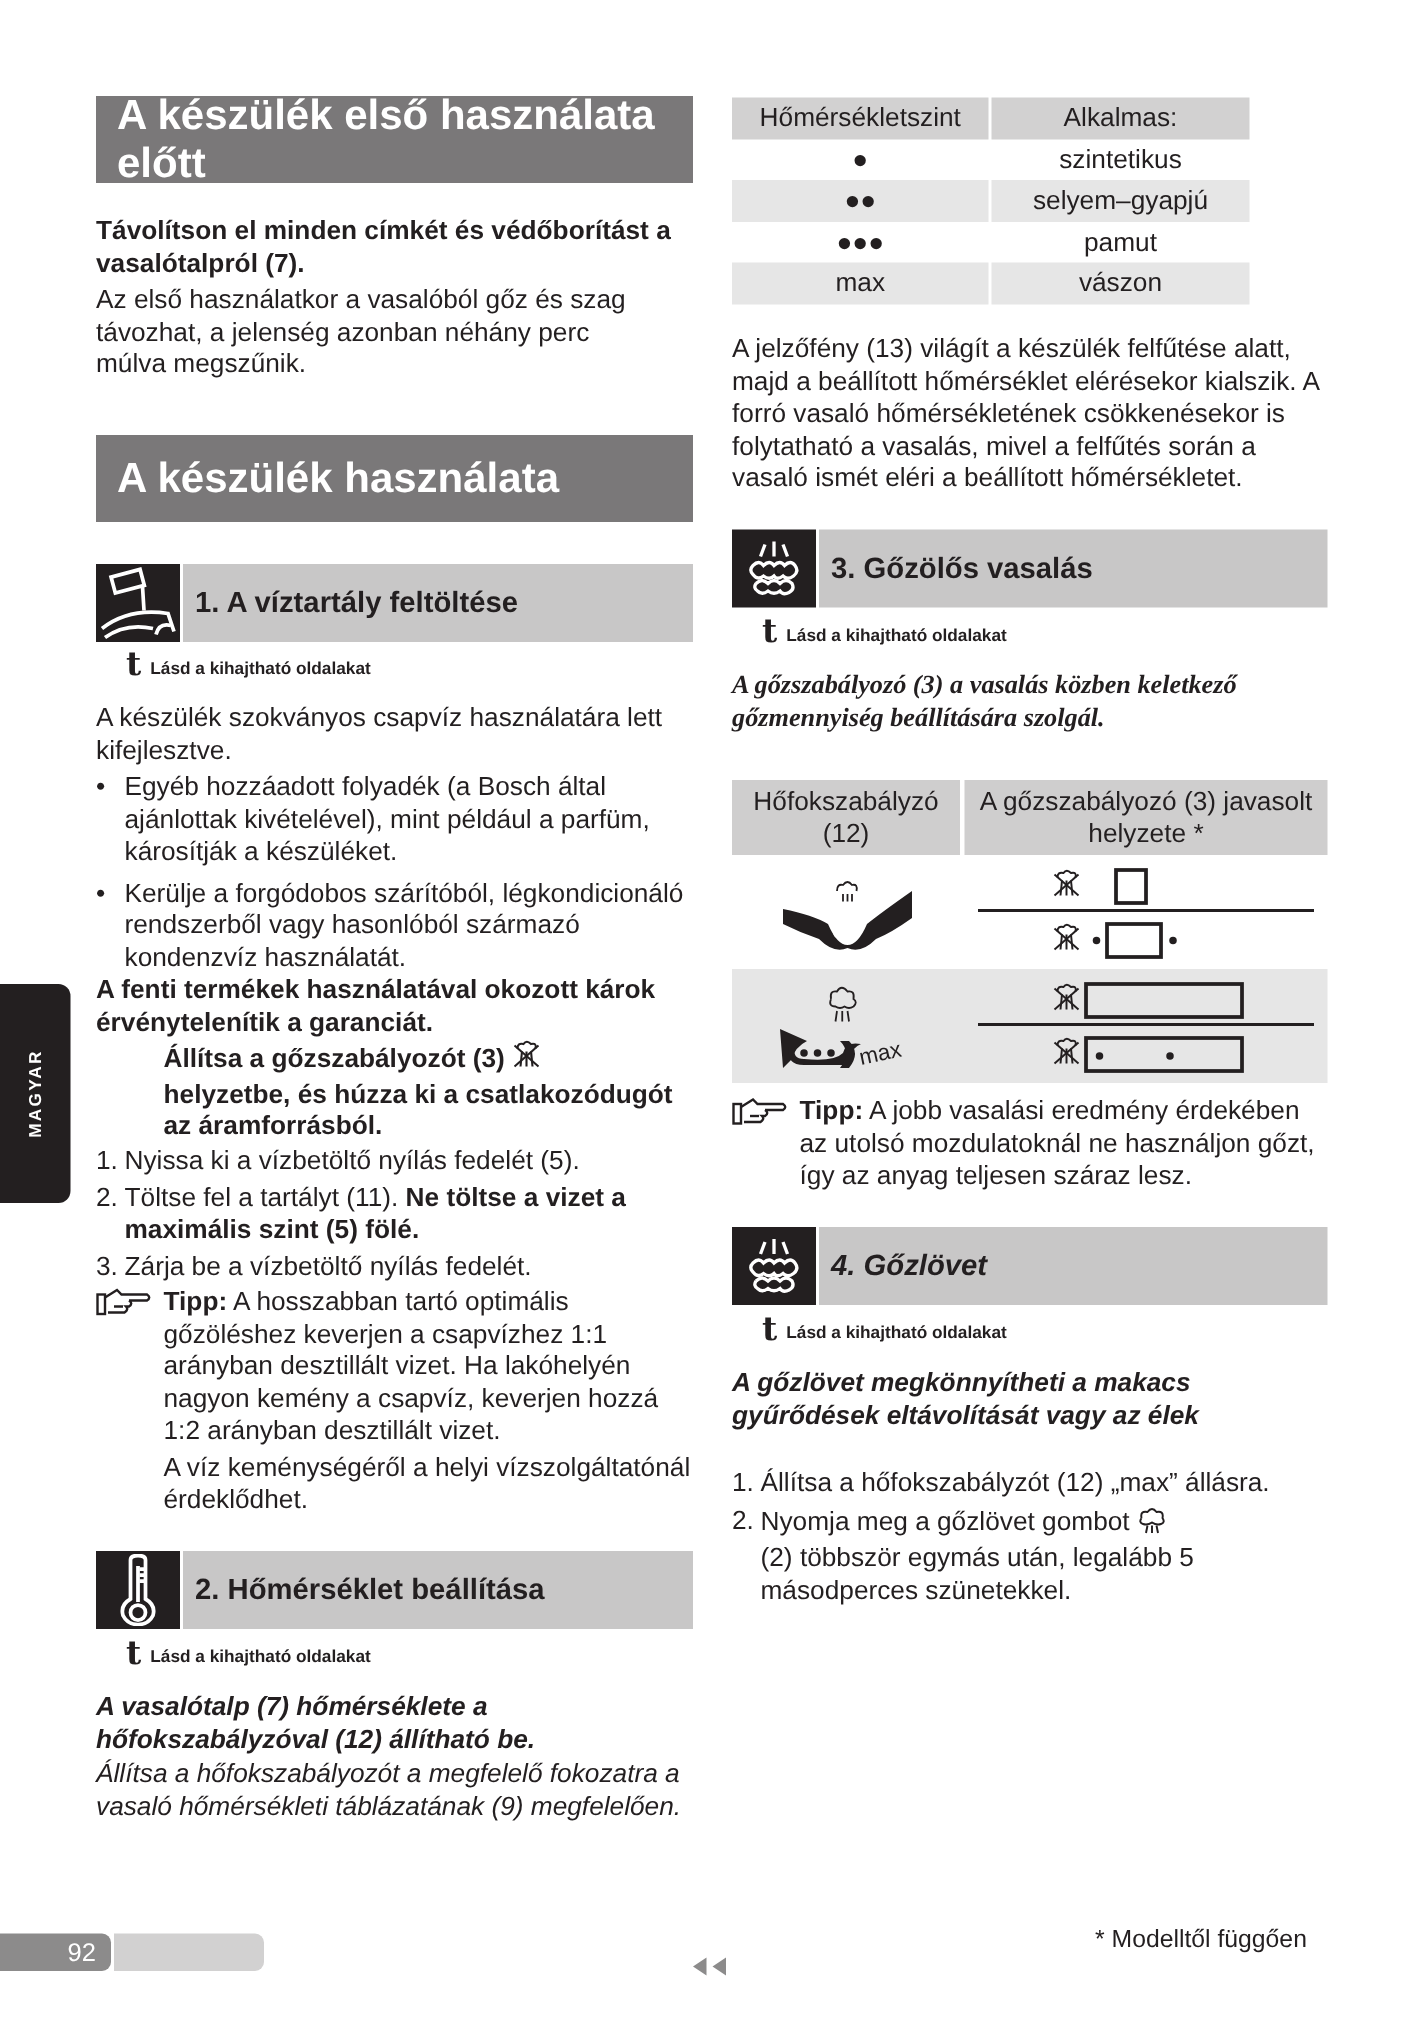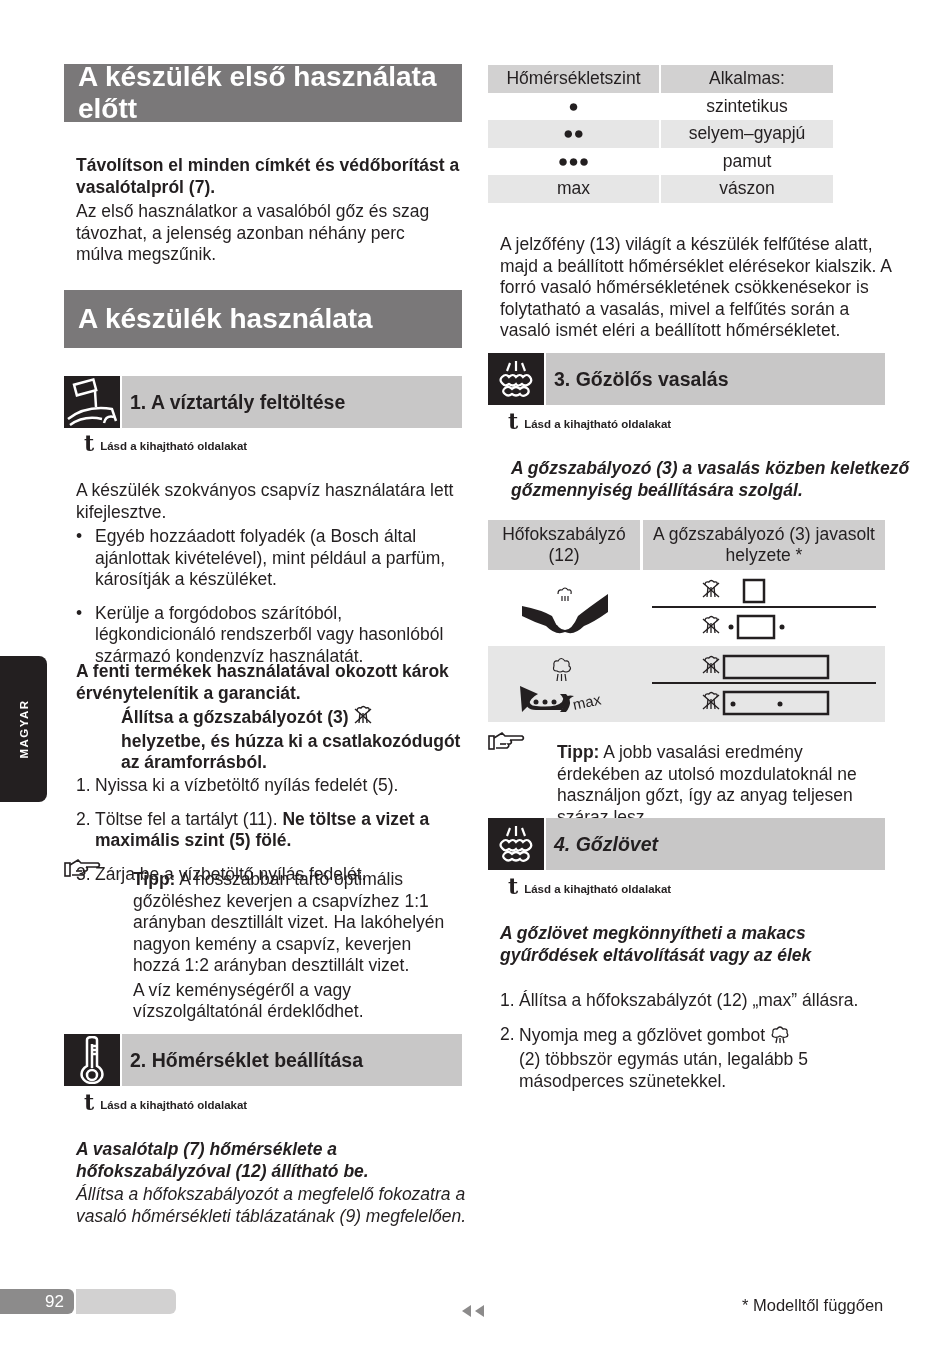--- a/index.html
+++ b/index.html
@@ -1,19 +1,19 @@
 <!DOCTYPE html>
 <html><head>
 <meta charset="utf-8">
 <style>
   html, body { margin: 0; padding: 0; background: #ffffff; }
   body { width: 950px; height: 1348px; position: relative; overflow: hidden;
          font-family: "Liberation Sans", sans-serif; color: #231f20; }
   .abs { position: absolute; }
-  .p { font-size: 17.5px; line-height: 21.5px; margin: 12px; }
+  .p { font-size: 17.5px; line-height: 21.5px; margin: 0; }
   .b { font-weight: bold; }
   .bi { font-weight: bold; font-style: italic; }
 
   .bigbar { background: #7a7879; color: #fff; font-weight: bold; font-size: 28px;
             height: 58px; display: flex; align-items: center; padding-left: 14px; box-sizing: border-box; }
 
   .sechead { display: flex; height: 52px; }
   .sechead .icobox { width: 56px; height: 52px; background: #231f20; display: flex; align-items: center; justify-content: center; }
   .sechead .ttl { flex: 1; background: #c8c7c7; margin-left: 2px; display: flex; align-items: center;
                   padding-left: 8px; font-weight: bold; font-size: 19.5px; color: #231f20; }
@@ -28,21 +28,21 @@
 
   table.temp { border-collapse: separate; border-spacing: 2px 0; font-size: 17.5px; }
   table.temp td { text-align: center; height: 27.5px; padding: 0; }
   table.temp tr.g td { background: #e6e6e6; }
   table.temp tr.h td { background: #d2d1d1; }
 
   .steamtbl .hdr { display: flex; gap: 3px; height: 50px; }
   .steamtbl .hdr div { background: #cfcece; font-size: 17.5px; line-height: 21px; text-align: center;
                        display: flex; align-items: center; justify-content: center; }
 
-  .tip { display: flex; gap: 12px; }
+  .tip { display: flex; }
   .tip .hand { width: 45px; flex: none; }
 
   .sidetab { left: 0; top: 656px; width: 47px; height: 146px; background: #231f20;
              border-radius: 0 8px 8px 0; }
   .sidetab span { position: absolute; left: 50%; top: 50%; transform: translate(-50%,-50%) rotate(-90deg);
                   color: #fff; font-weight: bold; font-size: 11.5px; letter-spacing: 1.5px; }
   .pagebar { left: 0; top: 1289px; width: 176px; height: 25px; }
   .pagebar .numbox { position: absolute; left: 0; top: 0; width: 74px; height: 25px; background: #8c8b8b;
                      border-radius: 0 6px 6px 0; color: #fff; font-size: 17px; text-align: right;
                      box-sizing: border-box; padding-right: 10px; line-height: 25px; }
@@ -135,21 +135,21 @@
     <svg width="38" height="22" viewBox="0 0 38 22">
         <g stroke="#231f20" stroke-width="1.6" fill="none">
           <rect x="1" y="6" width="5" height="13"></rect>
           <path d="M6 8 L14 3 L17 6 L34 6 Q37 8 34 10 L22 10 M22 10 Q25 12 22 14 L20 14 Q22 16 19 18 L8 18"></path>
           <path d="M18 14 L12 14"></path>
         </g>
       </svg>
   </span>
   <div class="p" style="width:352px;">
     <span class="b">Tipp:</span><span> A hosszabban tartó optimális gőzöléshez keverjen a csapvízhez 1:1 arányban desztillált vizet. Ha lakóhelyén nagyon kemény a csapvíz, keverjen hozzá 1:2 arányban desztillált vizet.</span>
-    <div style="margin-top:3px;">A víz keménységéről a vagy vízszolgáltatónál érdeklődhet.</div>
+    <div style="margin-top:3px;">A víz keménységéről a helyi vízszolgáltatónál érdeklődhet.</div>
   </div>
 </div>
 
 <div class="abs sechead" style="left:64px; top:1034px; width:398px;">
   <div class="icobox">
     <svg width="30" height="48" viewBox="0 0 30 48">
         <g stroke="#fff" stroke-width="2.5" fill="none">
           <path d="M10 4 Q10 1 15 1 Q20 1 20 4 L20 30 Q27 34 25 41 Q22 47 15 47 Q8 47 5 41 Q3 34 10 30 Z"></path>
           <circle cx="15" cy="39" r="5"></circle>
           <line x1="15" y1="8" x2="15" y2="32"></line>
@@ -212,21 +212,21 @@
       </svg>
   </div>
   <div class="ttl">
       <span>3. Gőzölős vasalás</span>
     </div>
 </div>
 <div class="abs seefold" style="left:508px; top:412px;">
   <span class="arrow">t</span>
   <span>Lásd a kihajtható oldalakat</span>
 </div>
-<p class="abs p bi" style="left:499px; top:446px; width:400px;">A gőzszabályozó (3) a vasalás közben keletkező gőzmennyiség beállítására szolgál.</p>
+<p class="abs p bi" style="left:488px; top:446px; width:400px;font-family:Liberation Serif, serif;">A gőzszabályozó (3) a vasalás közben keletkező gőzmennyiség beállítására szolgál.</p>
 
 <div class="abs steamtbl" style="left:488px; top:520px; width:397px;">
   <div class="hdr">
     <div style="width:152px;">Hőfokszabályzó (12)</div>
     <div style="width:242px;">A gőzszabályozó (3) javasolt helyzete *</div>
   </div>
 
   <div style="position:relative; height:76px; background:#fff;">
     <div style="position:absolute; left:34px; top:14px;">
       <svg width="86" height="50" viewBox="0 0 86 50">

